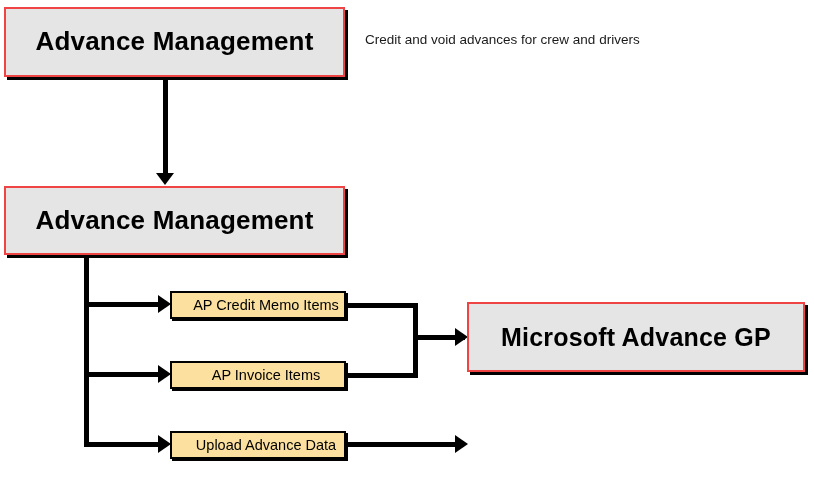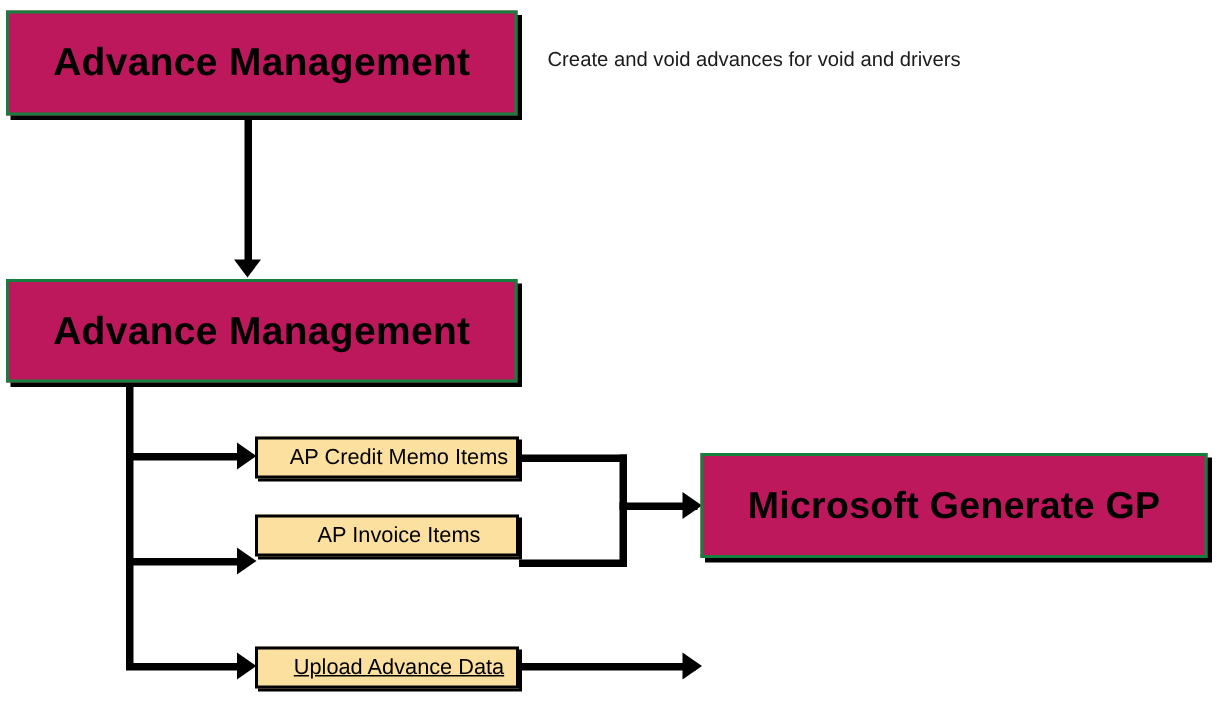--- a/index.html
+++ b/index.html
@@ -10,22 +10,22 @@
     overflow:hidden;
     font-family:"Liberation Sans", sans-serif;
   }
   
   .node{
     position:absolute;
     box-sizing:border-box;
     display:flex;
     align-items:center;
     justify-content:center;
-    border:2px solid #15803d;
-    background:#be185d;
+    border:2px solid #ef4444;
+    background:#e5e5e5;
     box-shadow:3px 3px 0 0 #000000;
     text-align:left;
   }
   .node .label{
     font-weight:bold;
     color:#000000;
     letter-spacing:0.2px;
     line-height:1.05;
     white-space:nowrap;
   }
@@ -81,21 +81,21 @@
 </style>
 </head>
 <body>
 
 <div id="canvas">
 
   <div class="node node-primary" style="left:4px; top:7px; width:341px; height:70px;">
     <span class="label">Advance Management</span>
   </div>
 
-  <div class="note" style="left:365px; top:30px; width:430px;">Create and void advances for void and drivers</div>
+  <div class="note" style="left:365px; top:30px; width:430px;">Credit and void advances for crew and drivers</div>
 
   <div class="vline" style="left:163px; top:79px; height:96px;"></div>
   <div class="arrow-down" style="left:156px; top:173px;"></div>
 
   <div class="node node-primary" style="left:4px; top:186px; width:341px; height:69px;">
     <span class="label">Advance Management</span>
   </div>
 
 
   <div class="vline" style="left:84px; top:257px; height:188px;"></div>
@@ -106,35 +106,35 @@
   <div class="hline" style="left:84px; top:372px; width:82px;"></div>
   <div class="arrow-right" style="left:158px; top:365px;"></div>
 
   <div class="hline" style="left:84px; top:442px; width:82px;"></div>
   <div class="arrow-right" style="left:158px; top:435px;"></div>
 
   <div class="chip" style="left:170px; top:291px; width:176px; height:28px;">
     <span class="label">AP Credit Memo Items</span>
   </div>
 
-  <div class="chip" style="left:170px; top:343px; width:176px; height:28px;">
+  <div class="chip" style="left:170px; top:361px; width:176px; height:28px;">
     <span class="label">AP Invoice Items</span>
   </div>
 
-  <div class="chip" style="left:170px; top:431px; width:176px; height:28px;text-decoration:underline;">
+  <div class="chip" style="left:170px; top:431px; width:176px; height:28px;">
     <span class="label">Upload Advance Data</span>
   </div>
 
   <div class="hline" style="left:346px; top:303px; width:72px;"></div>
   <div class="hline" style="left:346px; top:373px; width:72px;"></div>
   <div class="vline" style="left:413px; top:303px; height:75px;"></div>
   <div class="hline" style="left:413px; top:335px; width:52px;"></div>
   <div class="arrow-right" style="left:455px; top:328px;"></div>
 
   <div class="hline" style="left:346px; top:442px; width:118px;"></div>
   <div class="arrow-right" style="left:455px; top:435px;"></div>
 
   <div class="node node-target" style="left:467px; top:302px; width:338px; height:70px;">
-    <span class="label">Microsoft Generate GP</span>
+    <span class="label">Microsoft Advance GP</span>
   </div>
 
 
 </div>
 
 </body></html>

